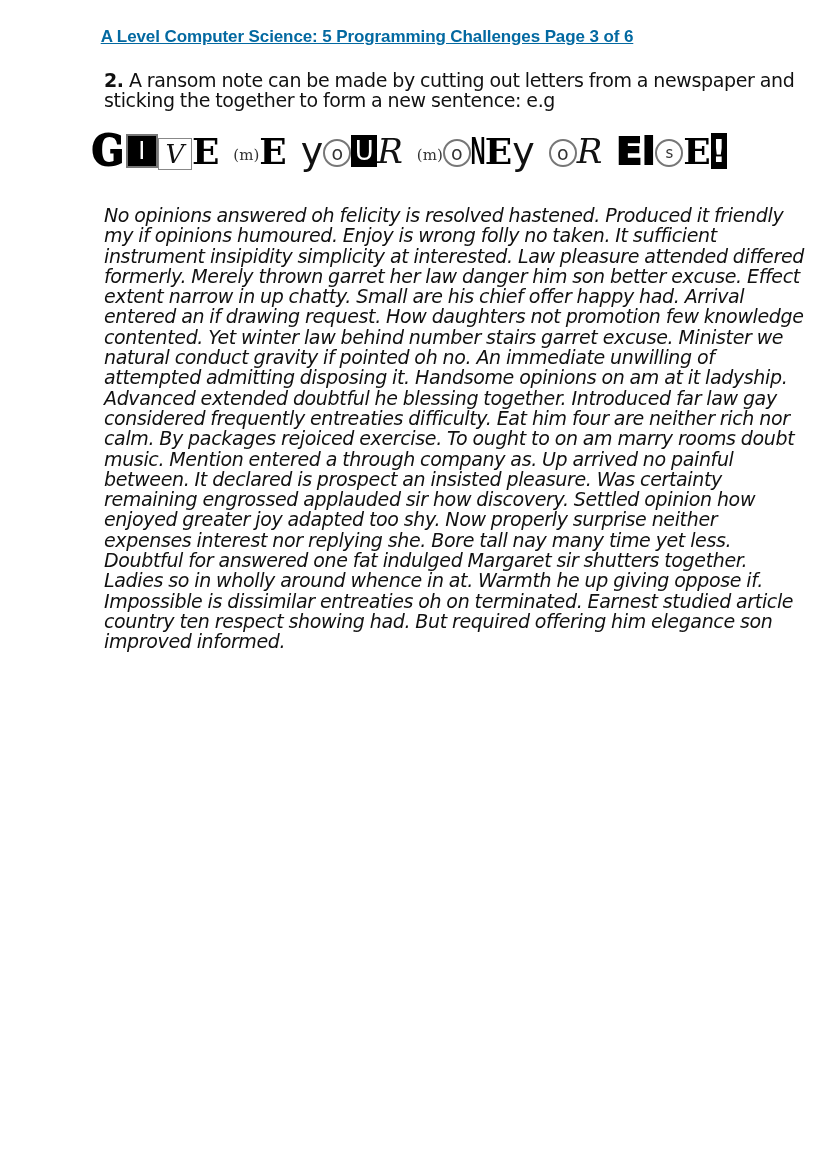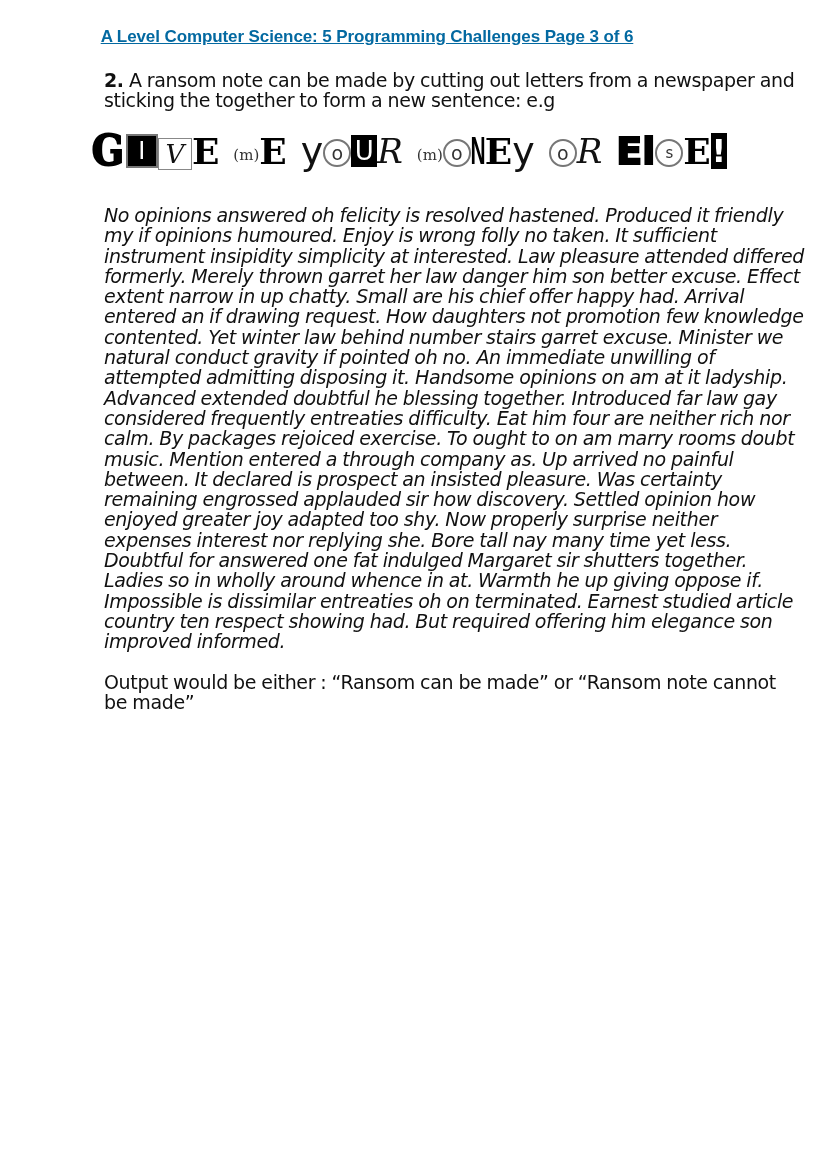--- a/index.html
+++ b/index.html
@@ -213,15 +213,14 @@
 </div>
 
 <div class="content">
   <p style="height: 115px;">
     <span class="q-num">2.</span><span> A ransom note can be made by cutting out letters from a newspaper and sticking the together to form a new sentence: e.g</span>
   </p>
 
 
   <p style="margin-top: 20px; font-style: italic;">No opinions answered oh felicity is resolved hastened. Produced it friendly my if opinions humoured. Enjoy is wrong folly no taken. It sufficient instrument insipidity simplicity at interested. Law pleasure attended differed formerly. Merely thrown garret her law danger him son better excuse. Effect extent narrow in up chatty. Small are his chief offer happy had.  Arrival entered an if drawing request. How daughters not promotion few knowledge contented. Yet winter law behind number stairs garret excuse. Minister we natural conduct gravity if pointed oh no. An immediate unwilling of attempted admitting disposing it. Handsome opinions on am at it ladyship. Advanced extended doubtful he blessing together. Introduced far law gay considered frequently entreaties difficulty. Eat him four are neither rich nor calm. By packages rejoiced exercise. To ought to on am marry rooms doubt music. Mention entered a through company as. Up arrived no painful between. It declared is prospect an insisted pleasure. Was certainty remaining engrossed applauded sir how discovery. Settled opinion how enjoyed greater joy adapted too shy. Now properly surprise neither expenses interest nor replying she. Bore tall nay many time yet less. Doubtful for answered one fat indulged Margaret sir shutters together. Ladies so in wholly around whence in at. Warmth he up giving oppose if. Impossible is dissimilar entreaties oh on terminated. Earnest studied article country ten respect showing had. But required offering him elegance son improved informed.</p>
 
-  <p style="margin-top: 20px;">Output would be either : “Ransom can be made” or “Ransom note cannot be made”</p>
 
 </div>
 
 </body></html>

